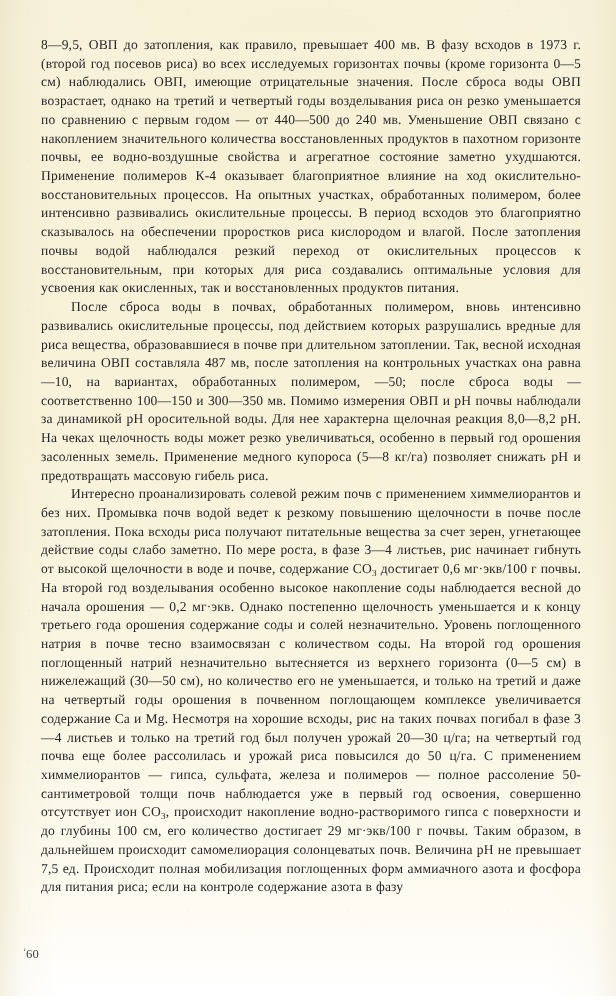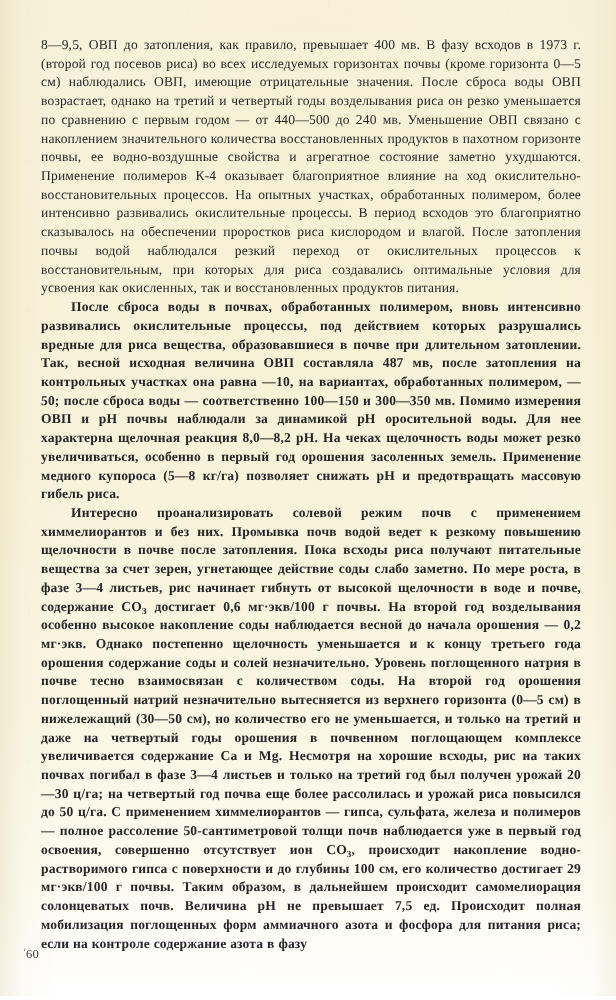--- a/index.html
+++ b/index.html
@@ -75,21 +75,20 @@
     font-size: 13.55px;
     line-height: 18.72px;
     color: #26262a;
     letter-spacing: 0.012em;
     word-spacing: 0.02em;
     -webkit-font-smoothing: none;
     text-rendering: geometricPrecision;
   }
   .para + .para {
     text-indent: 30px;
-    font-weight: bold;
   }
   .para sub {
     font-size: 0.68em;
     line-height: 0;
     vertical-align: -0.28em;
   }
 
   
   #page-folio {
     position: absolute;

